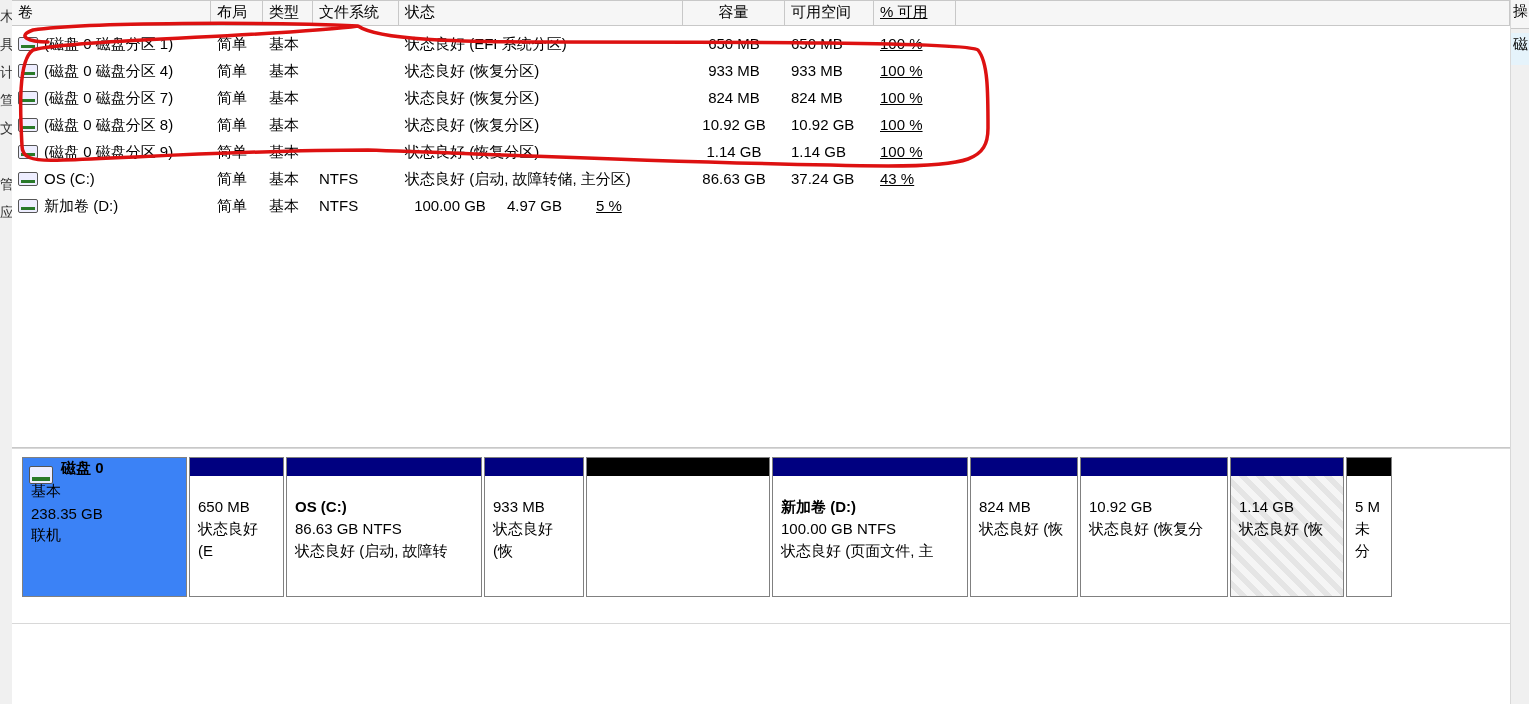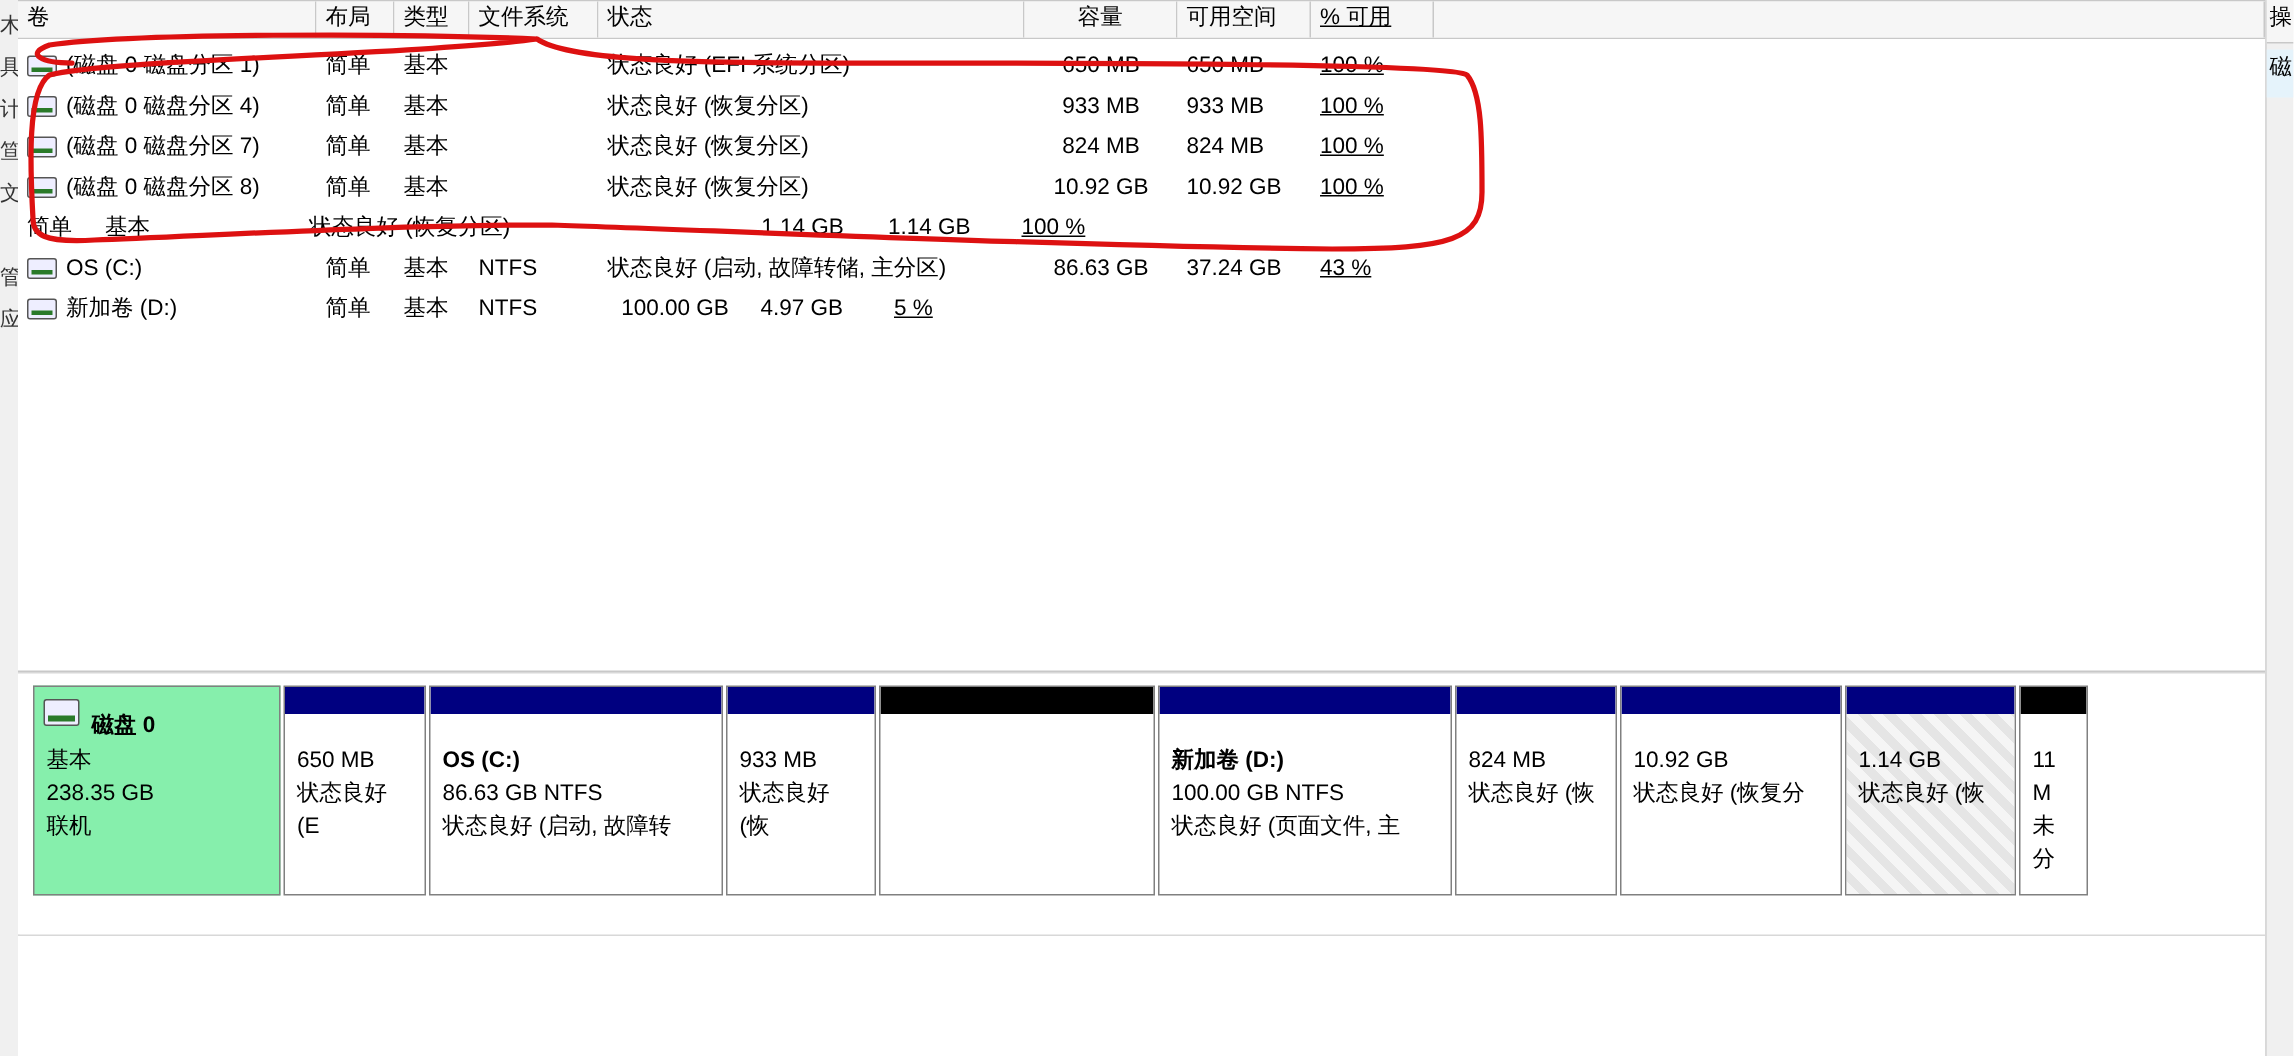--- a/index.html
+++ b/index.html
@@ -155,22 +155,22 @@
   }
   .disk-row {
     display: flex;
     gap: 2px;
     height: 140px;
   }
   .disk-info {
     flex: 0 0 165px;
     border: 1px solid #808080;
     box-sizing: border-box;
-    background: #86efac;
-    padding: 16px 8px;
+    background: #3b82f6;
+    padding: 1px 8px;
     position: relative;
   }
   .disk-info .big-icon{
     width:22px;height:16px;border:1px solid #555;border-radius:2px;background:#eef;position:absolute;left:6px;top:8px;
   }
   .disk-info .big-icon::after{content:"";position:absolute;left:2px;right:2px;bottom:2px;height:4px;background:#2a7a2a;}
   .disk-info .title{font-weight:600;margin-left:30px;}
   .disk-info .line{margin-top:4px;}
 
   .part {
@@ -297,20 +297,24 @@
             </div>
             <div class="cell w-lay">简单</div>
             <div class="cell w-type">基本</div>
             <div class="cell w-fs"></div>
             <div class="cell w-stat">状态良好 (恢复分区)</div>
             <div class="cell w-cap">10.92 GB</div>
             <div class="cell w-free">10.92 GB</div>
             <div class="cell w-pct">100 %</div>
           </div>
           <div class="row">
+            <div class="cell w-vol vol-cell">
+              <span class="disk-icon"></span>
+              <span>(磁盘 0 磁盘分区 9)</span>
+            </div>
             <div class="cell w-lay">简单</div>
             <div class="cell w-type">基本</div>
             <div class="cell w-fs"></div>
             <div class="cell w-stat">状态良好 (恢复分区)</div>
             <div class="cell w-cap">1.14 GB</div>
             <div class="cell w-free">1.14 GB</div>
             <div class="cell w-pct">100 %</div>
           </div>
           <div class="row">
             <div class="cell w-vol vol-cell">
@@ -400,21 +404,21 @@
           <div class="part hatched" style="flex: 0 0 114px;">
             <div class="stripe navy"></div>
             <div class="body">
               <div>1.14 GB</div>
               <div>状态良好 (恢</div>
             </div>
           </div>
           <div class="part" style="flex: 0 0 46px;">
             <div class="stripe black"></div>
             <div class="body">
-              <div>11 M</div>
+              <div>5 M</div>
               <div>未分</div>
             </div>
           </div>
         </div>
     </div>
 
     <div class="bottom-pad"></div>
   </div>
 
   <div class="annot" style="left:8px; top:20px;">

